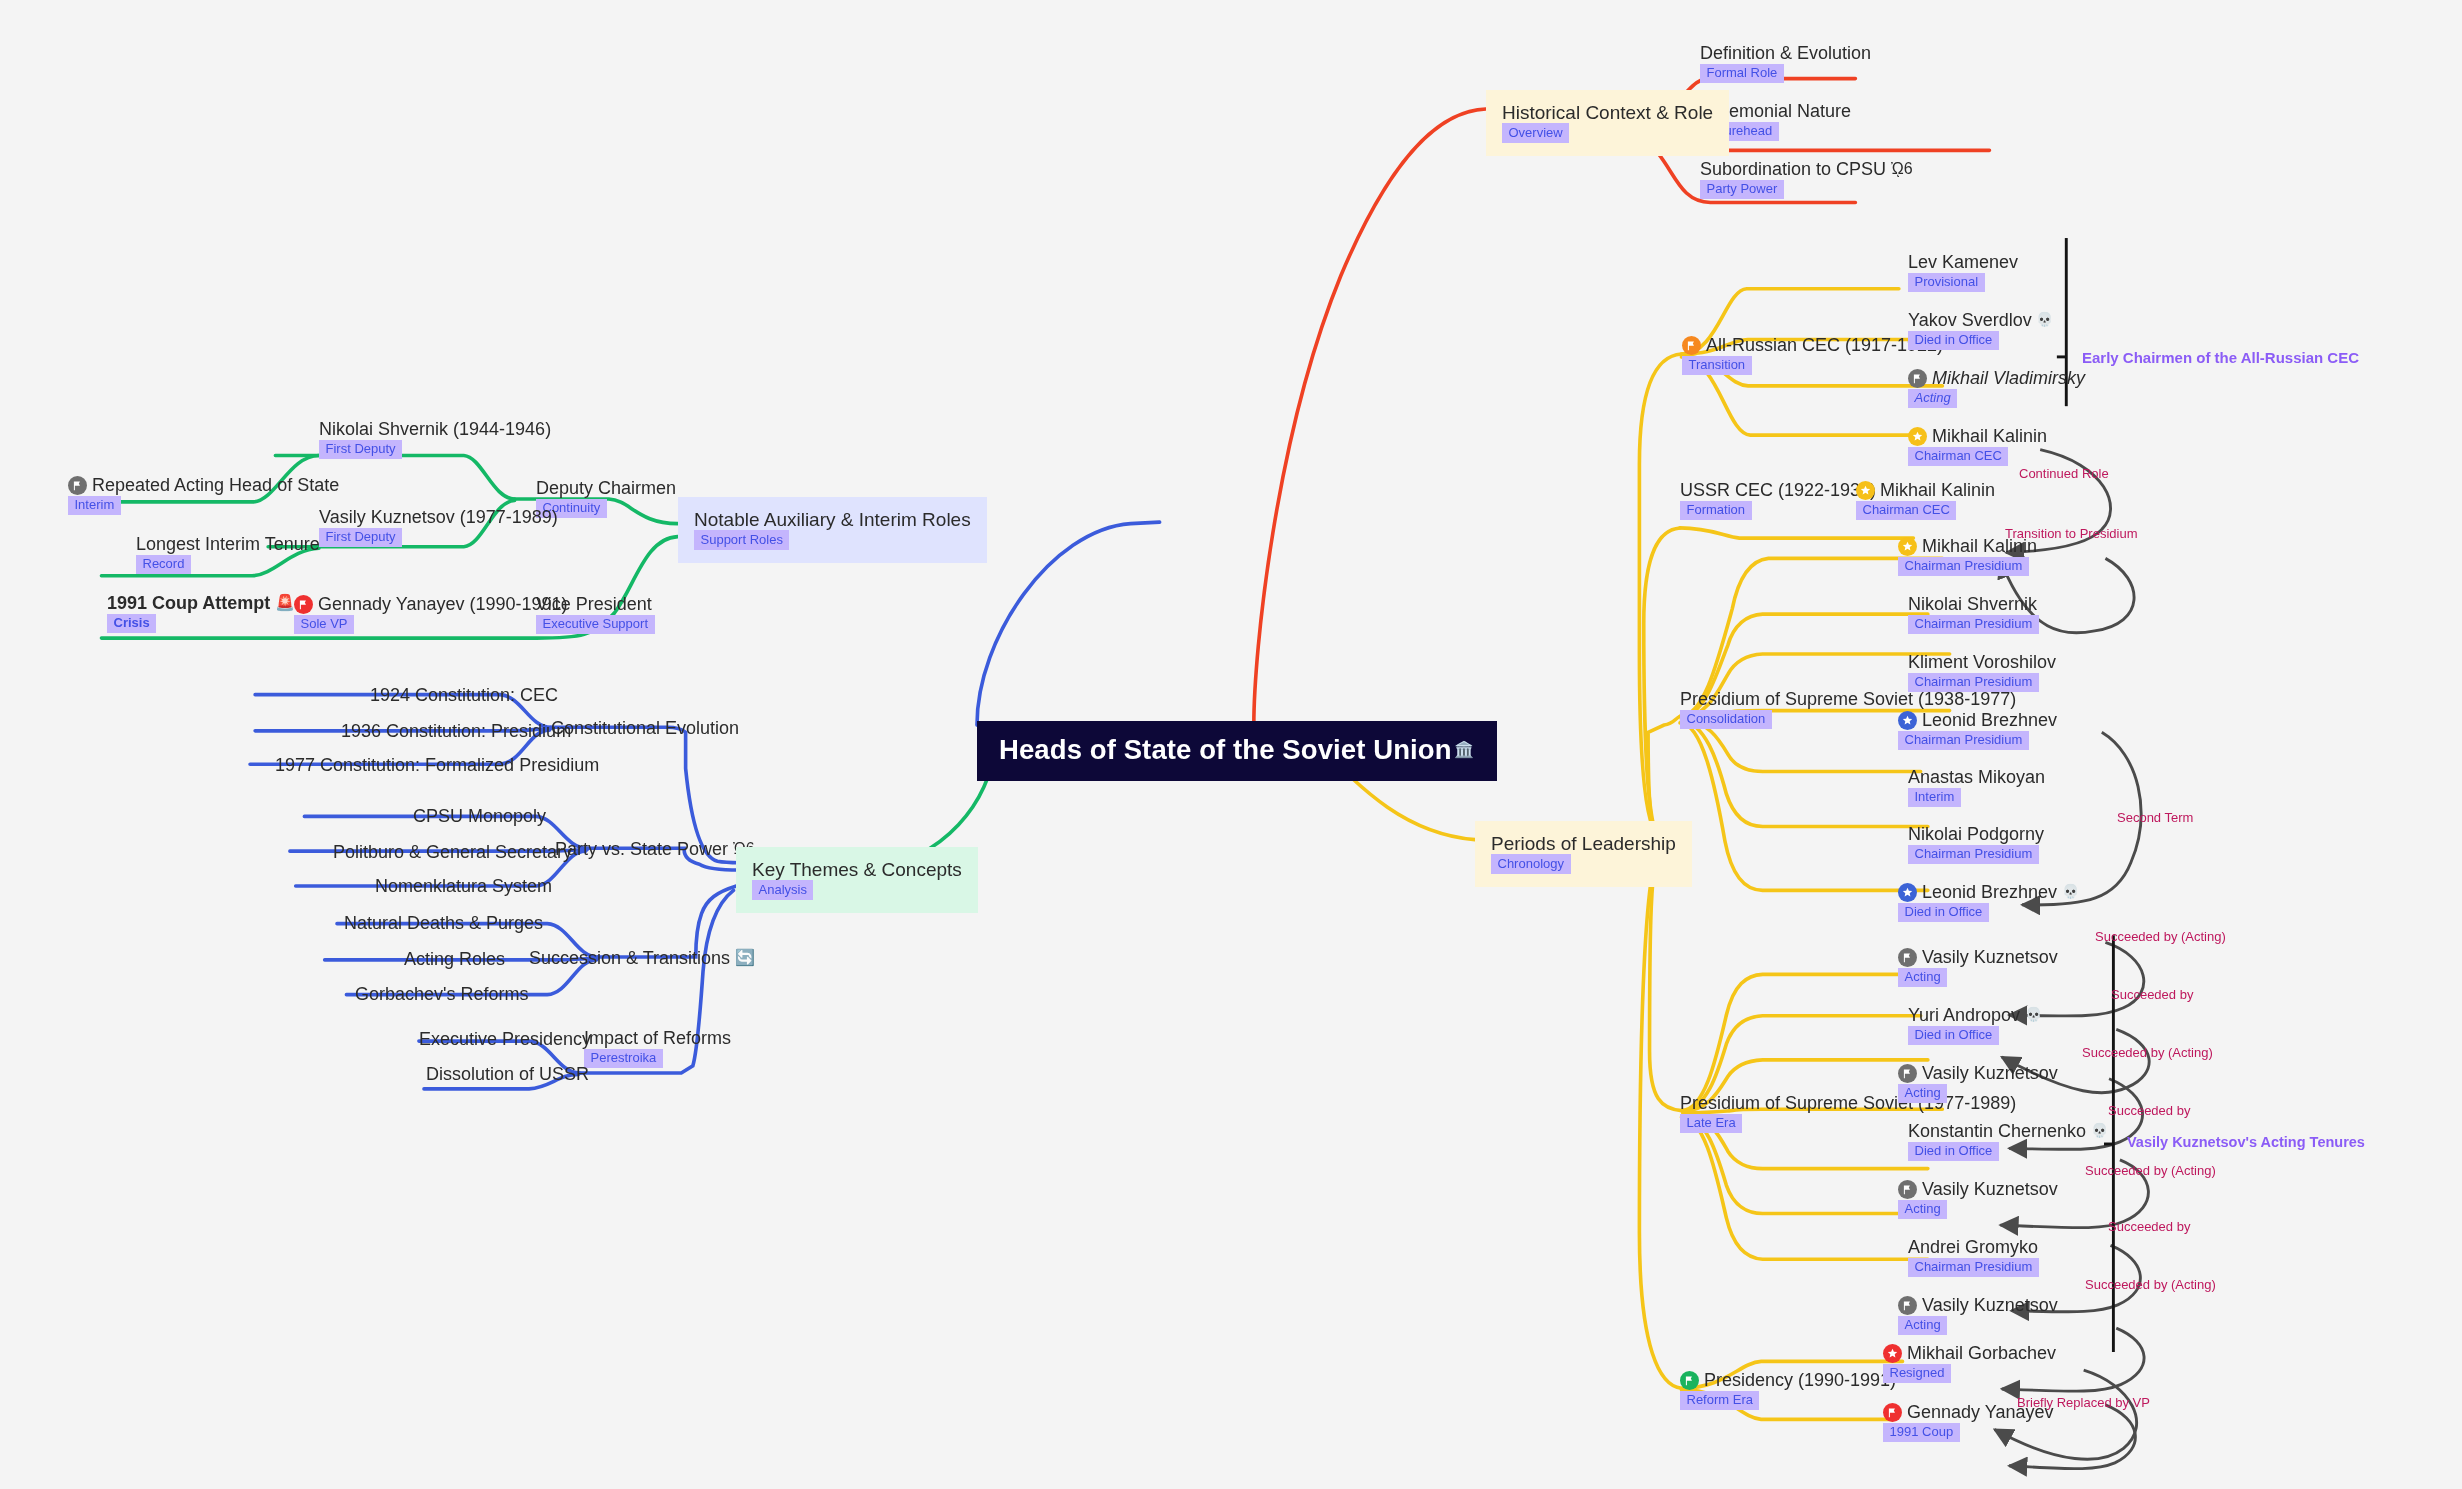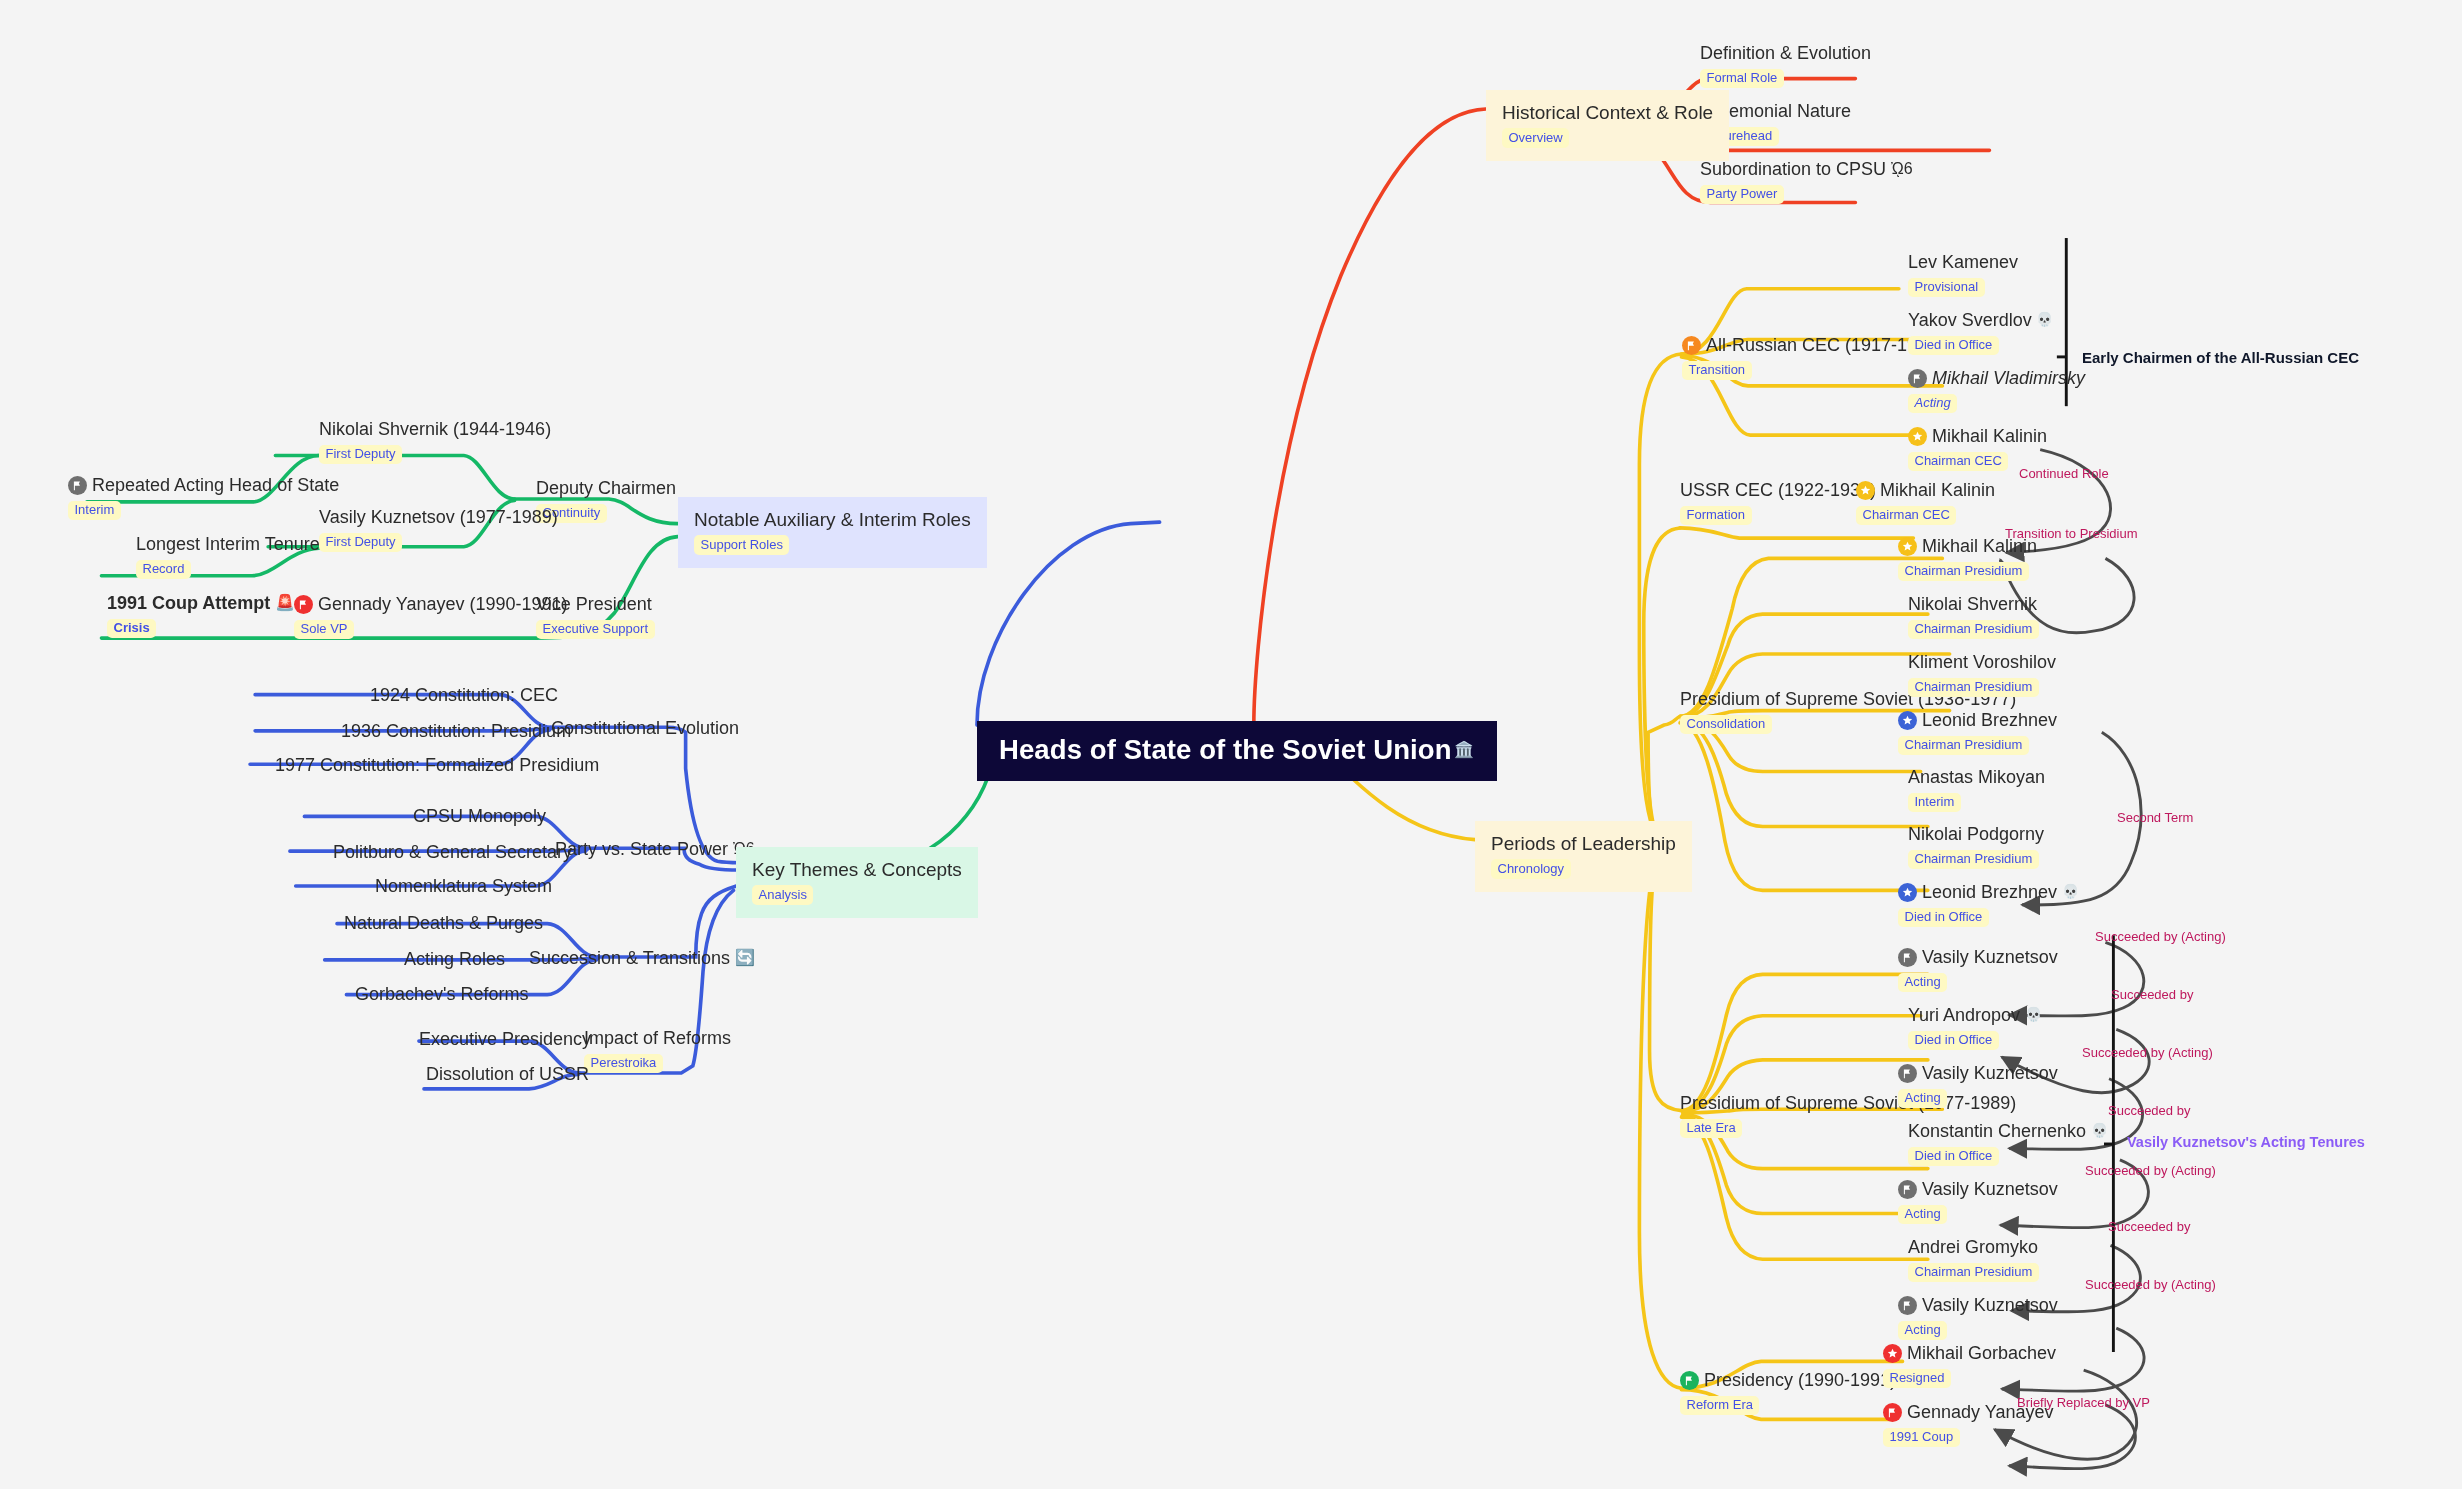--- a/index.html
+++ b/index.html
@@ -13,23 +13,23 @@
   }
   #canvas { position:absolute; inset:0; width:2462px; height:1490px; }
   svg.wires { position:absolute; left:0; top:0; width:2462px; height:1490px; pointer-events:none; }
 
   .node { position:absolute; white-space:nowrap; }
   .n-title {
     font-size:18px; color:#2b2b2b; line-height:1.15;
     display:flex; align-items:center; gap:5px;
   }
   .tag {
-    display:inline-block; margin-top:5px;
+    display:inline-block; 
     font-size:13px; color:#4350e6;
-    background:#fef9c3; border-radius:5px;
+    background:#c4b5fd; border-radius:0;
     padding:2.2px 6.5px 2.9px 6.5px; line-height:1.1;
   }
 
   
   .root {
     position:absolute;
     background:#0d0838; color:#ffffff;
     font-size:27.5px; font-weight:bold;
     padding:13px 22px 14.5px 22px;
     letter-spacing:0.1px;
@@ -56,21 +56,21 @@
   .ic-yellow { background:#f6c019; }
   .ic-blue   { background:#3c63d6; }
   .ic-red    { background:#ef3030; }
   .ic-green  { background:#19b35e; }
 
   .skull { font-size:13.8px; line-height:1; filter:grayscale(0.15); }
   .emoji { font-size:16px; line-height:1; }
 
   
   .bracket-label {
-    position:absolute; font-size:15px; font-weight:bold; color:#0f172a;
+    position:absolute; font-size:15px; font-weight:bold; color:#8b5cf6;
     white-space:nowrap;
   }
   .edge-label {
     position:absolute; font-size:13px; color:#be185d; white-space:nowrap;
   }
   .edge-label.bold { font-weight:bold; font-size:14.5px; color:#8b5cf6; }
 </style>
 </head>
 <body>
 

